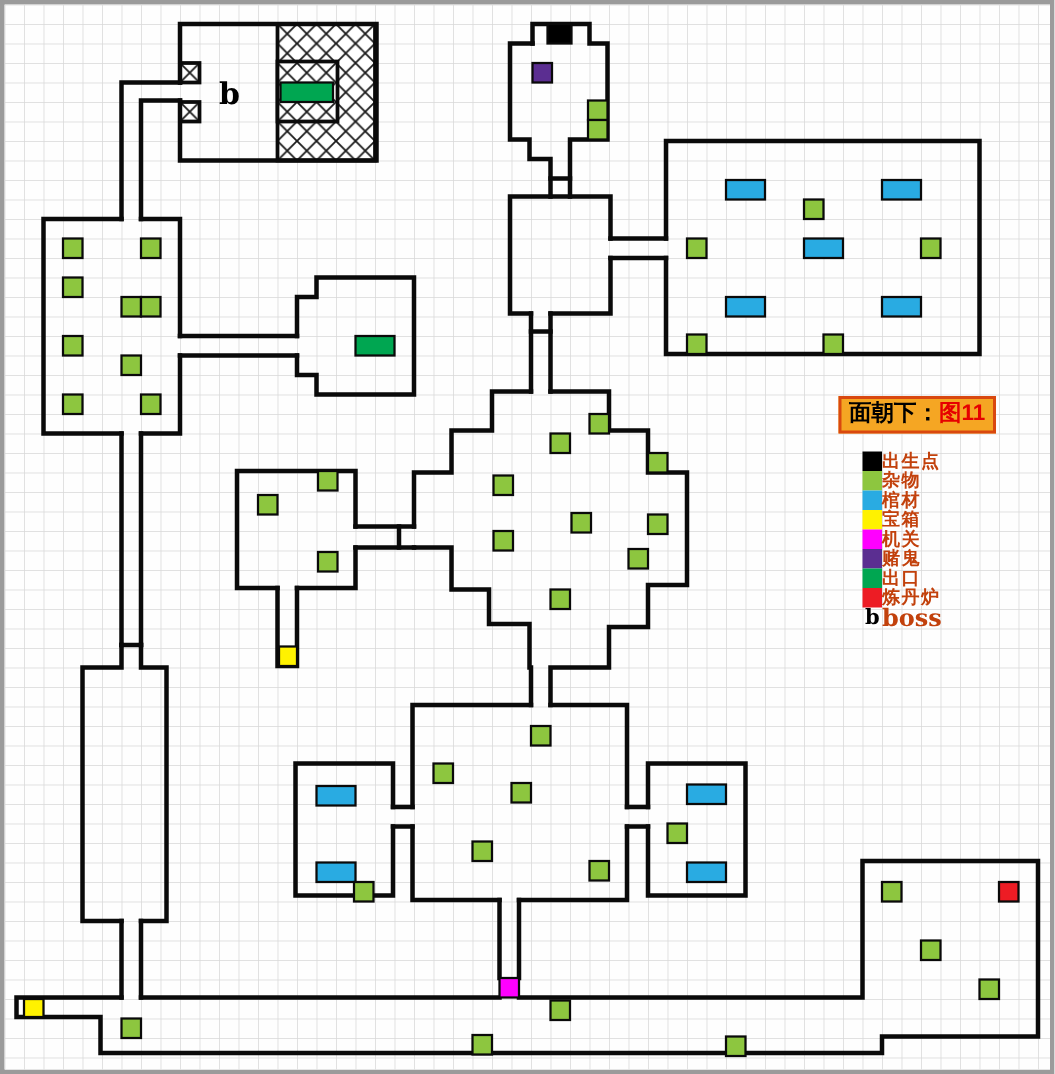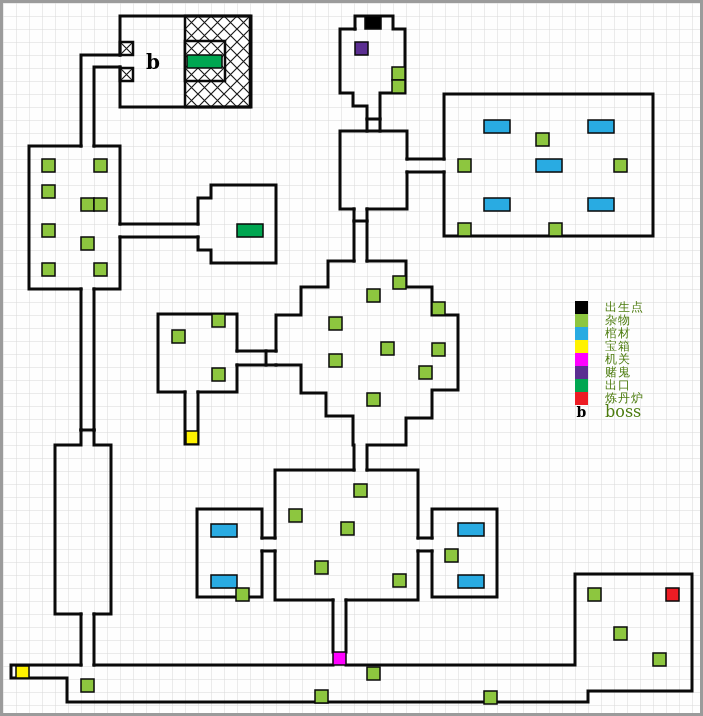--- a/index.html
+++ b/index.html
@@ -12,21 +12,21 @@
   .marker{stroke:#0a0a0a;stroke-width:1.5;}
   #legend{position:absolute;left:0;top:0;width:100%;height:100%;pointer-events:none;}
   #legend-title{position:absolute;left:556px;top:261px;min-width:86px;height:18px;
       background:#f5a623;border:2px solid #d9480f;padding:1px 5px 2px 5px;
       font-weight:bold;font-size:15px;line-height:18px;color:#000;white-space:nowrap;}
   #legend-title .hl{color:#e60000;}
   #legend-rows{position:absolute;left:572px;top:298px;}
   .lg-row{display:flex;align-items:center;height:13px;}
   .lg-swatch{width:13px;height:13px;flex:0 0 13px;display:flex;align-items:center;
       justify-content:center;font-family:"DejaVu Serif",serif;font-weight:bold;font-size:14px;}
-  .lg-label{margin-left:17px;font-size:12px;font-weight:normal;color:#4d7c0f;
+  .lg-label{font-size:12px;font-weight:bold;color:#c2410c;
       letter-spacing:1px;white-space:nowrap;line-height:13px;}
   .lg-label.latin{font-family:"DejaVu Serif",serif;font-size:16px;letter-spacing:0;}
 </style>
 </head>
 <body>
 
 <div id="frame">
   <svg id="map-svg" width="703" height="716" viewBox="0 0 703 716">
     <defs>
       <pattern id="grid" width="13" height="13" patternUnits="userSpaceOnUse">
@@ -157,20 +157,23 @@
         <rect x="364" y="664" width="13" height="13" fill="#8dc63f" class="marker"></rect>
         <rect x="312" y="687" width="13" height="13" fill="#8dc63f" class="marker"></rect>
         <rect x="481" y="688" width="13" height="13" fill="#8dc63f" class="marker"></rect>
       </g>
     <g id="g-labels">
         <text x="150" y="66" font-family="&quot;DejaVu Serif&quot;,serif" font-size="20" font-weight="bold" fill="#000" text-anchor="middle">b</text>
       </g>
   </svg>
 
   <div id="legend">
+    <div id="legend-title">
+      <span>面朝下：</span><span class="hl">图11</span>
+    </div>
     <div id="legend-rows">
         <div class="lg-row">
           <div class="lg-swatch" style="background: rgb(0, 0, 0);"></div>
           <span class="lg-label">出生点</span>
         </div>
         <div class="lg-row">
           <div class="lg-swatch" style="background: rgb(141, 198, 63);"></div>
           <span class="lg-label">杂物</span>
         </div>
         <div class="lg-row">

